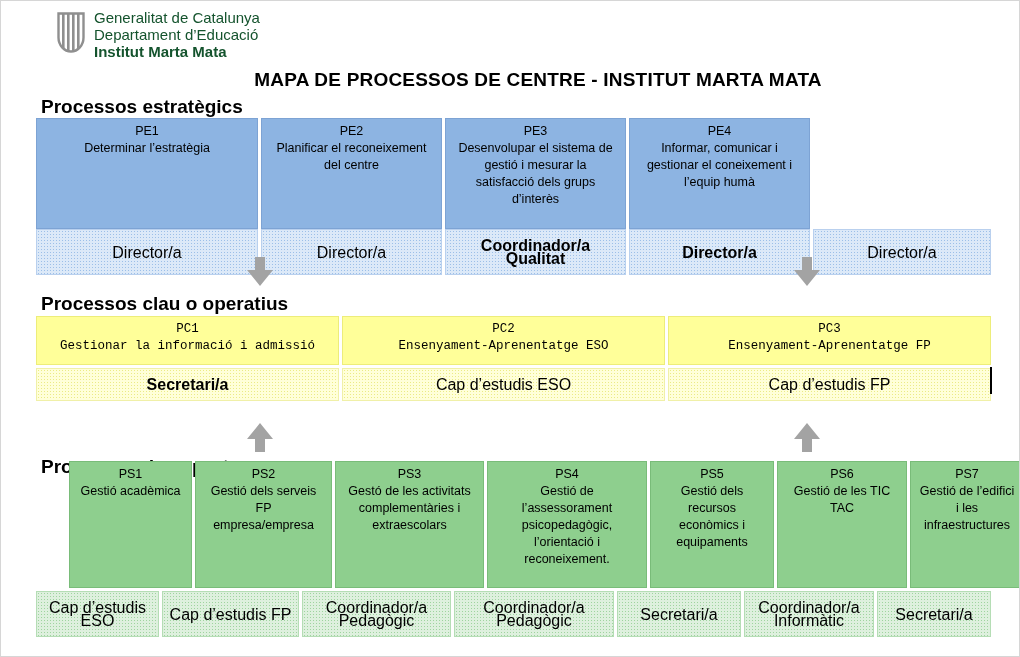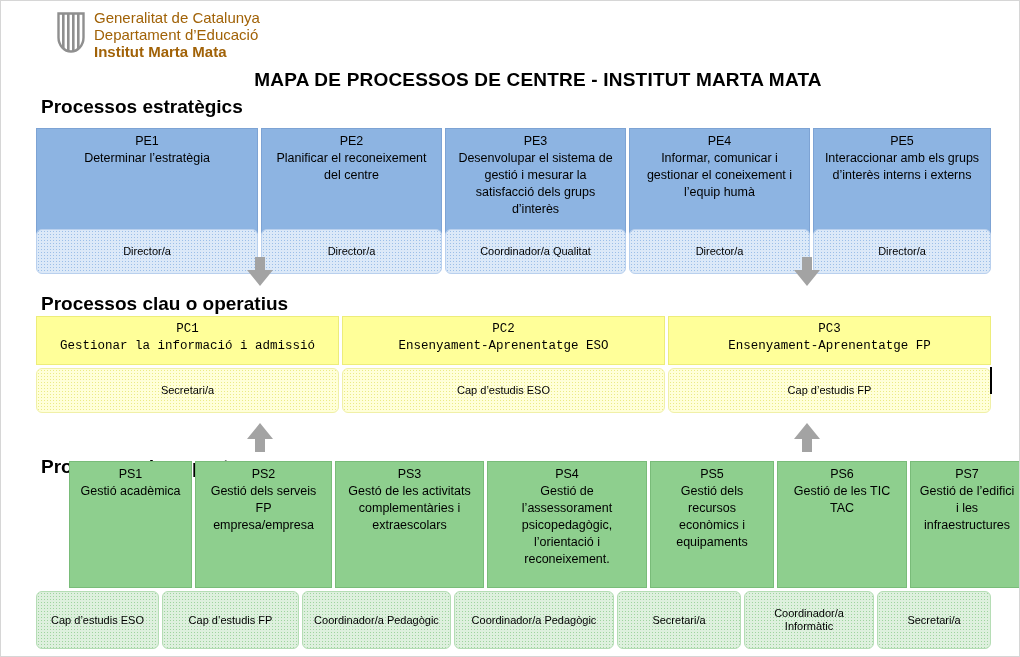--- a/index.html
+++ b/index.html
@@ -2,66 +2,66 @@
 <html><head>
 <meta charset="utf-8">
 <style>
   html,body{margin:0;padding:0;background:#ffffff;}
   body{font-family:"Liberation Sans","DejaVu Sans",sans-serif;color:#000;}
   .page{position:relative;width:1018px;height:655px;background:#fff;border:1px solid #d6d6d6;overflow:hidden;}
 
   
   .logo-block{position:absolute;left:55px;top:8px;display:flex;align-items:flex-start;}
   .logo-shield{margin-right:8px;margin-top:2px;}
-  .logo-text{color:#a16207;font-size:15px;line-height:17px;}
+  .logo-text{color:#14532d;font-size:15px;line-height:17px;}
   .logo-text .l3{font-weight:bold;}
 
   .main-title{position:absolute;left:0;top:68px;width:100%;text-align:center;font-size:19px;font-weight:bold;letter-spacing:0.2px;padding-left:28px;}
 
   .section-heading{position:absolute;left:40px;font-size:19px;font-weight:bold;}
   .h-strategic{top:95px;}
   .h-key{top:292px;}
   .h-support{top:437px;margin-top:18px;}
 
   
   .grid{position:absolute;left:35px;width:955px;display:grid;column-gap:3px;}
   .pe-cols{grid-template-columns:222px 181px 181px 181px auto;}
   .pc-cols{grid-template-columns:303px 323px auto;}
   .ps-cols{grid-template-columns:123px 137px 149px 160px 124px 130px auto;}
 
-  .pe-boxes{top:127px;height:111px;}
+  .pe-boxes{top:117px;height:111px;}
   .pe-resp {top:228px;height:23px;}
   .pc-boxes{top:315px;height:49px;font-family:Liberation Mono, monospace;}
   .pc-resp {top:367px;height:26px;}
   .ps-boxes{top:460px;height:127px;padding-left:33px;}
   .ps-resp {top:590px;height:38px;}
 
   .box{text-align:center;font-size:12.5px;line-height:17px;padding:4px 8px 0 8px;box-sizing:border-box;}
   .box .box-code{font-weight:normal;}
   .box-blue {background:#8db4e2;border:1px solid #7da3d4;}
   .box-yellow{background:#ffff99;border:1px solid #eded7a;}
   .box-green{background:#8ecf8e;border:1px solid #79bc79;}
 
-  .resp{display:flex;align-items:center;justify-content:center;text-align:center;font-size:11px;line-height:13px;box-sizing:border-box;padding:15px 4px;border-radius:6px;}
+  .resp{display:flex;align-items:center;justify-content:center;text-align:center;font-size:16px;line-height:13px;box-sizing:border-box;padding:9px 4px;}
   .resp-blue{
     background-color:#dce9f8;
     background-image:radial-gradient(#9cbfe8 0.8px, rgba(0,0,0,0) 0.9px);
     background-size:3px 3px;
     border:1px solid #b9d0ee;}
   .resp-yellow{
     background-color:#ffffd9;
     background-image:radial-gradient(#ebeb86 0.8px, rgba(0,0,0,0) 0.9px);
     background-size:3px 3px;
     border:1px solid #f0f0a8;}
   .resp-green{
     background-color:#def0de;
     background-image:radial-gradient(#9fd49f 0.8px, rgba(0,0,0,0) 0.9px);
     background-size:3px 3px;
     border:1px solid #b5ddb5;}
-  .bold{font-weight:normal;}
+  .bold{font-weight:bold;}
 
   
   .flow-arrow{position:absolute;width:30px;height:30px;}
   .arr-d1{left:244px;top:256px;}
   .arr-d2{left:791px;top:256px;}
   .arr-u1{left:244px;top:421px;}
   .arr-u2{left:791px;top:421px;}
 
   .text-cursor{position:absolute;left:989px;top:366px;width:2px;height:27px;background:#000;}
 </style>
@@ -108,24 +108,20 @@
       <div class="box-label">Planificar el reconeixement del centre</div>
     </div>
     <div class="box box-blue">
       <div class="box-code">PE3</div>
       <div class="box-label">Desenvolupar el sistema de gestió i mesurar la satisfacció dels grups d’interès</div>
     </div>
     <div class="box box-blue">
       <div class="box-code">PE4</div>
       <div class="box-label">Informar, comunicar i gestionar el coneixement i l’equip humà</div>
     </div>
-    <div class="box box-blue">
-      <div class="box-code">PE5</div>
-      <div class="box-label">Interaccionar amb els grups d’interès interns i externs</div>
-    </div>
   </div>
 
   <div class="grid pe-cols pe-resp">
     <div class="resp resp-blue">Director/a</div>
     <div class="resp resp-blue">Director/a</div>
     <div class="resp resp-blue bold">Coordinador/a Qualitat</div>
     <div class="resp resp-blue bold">Director/a</div>
     <div class="resp resp-blue">Director/a</div>
   </div>
 

